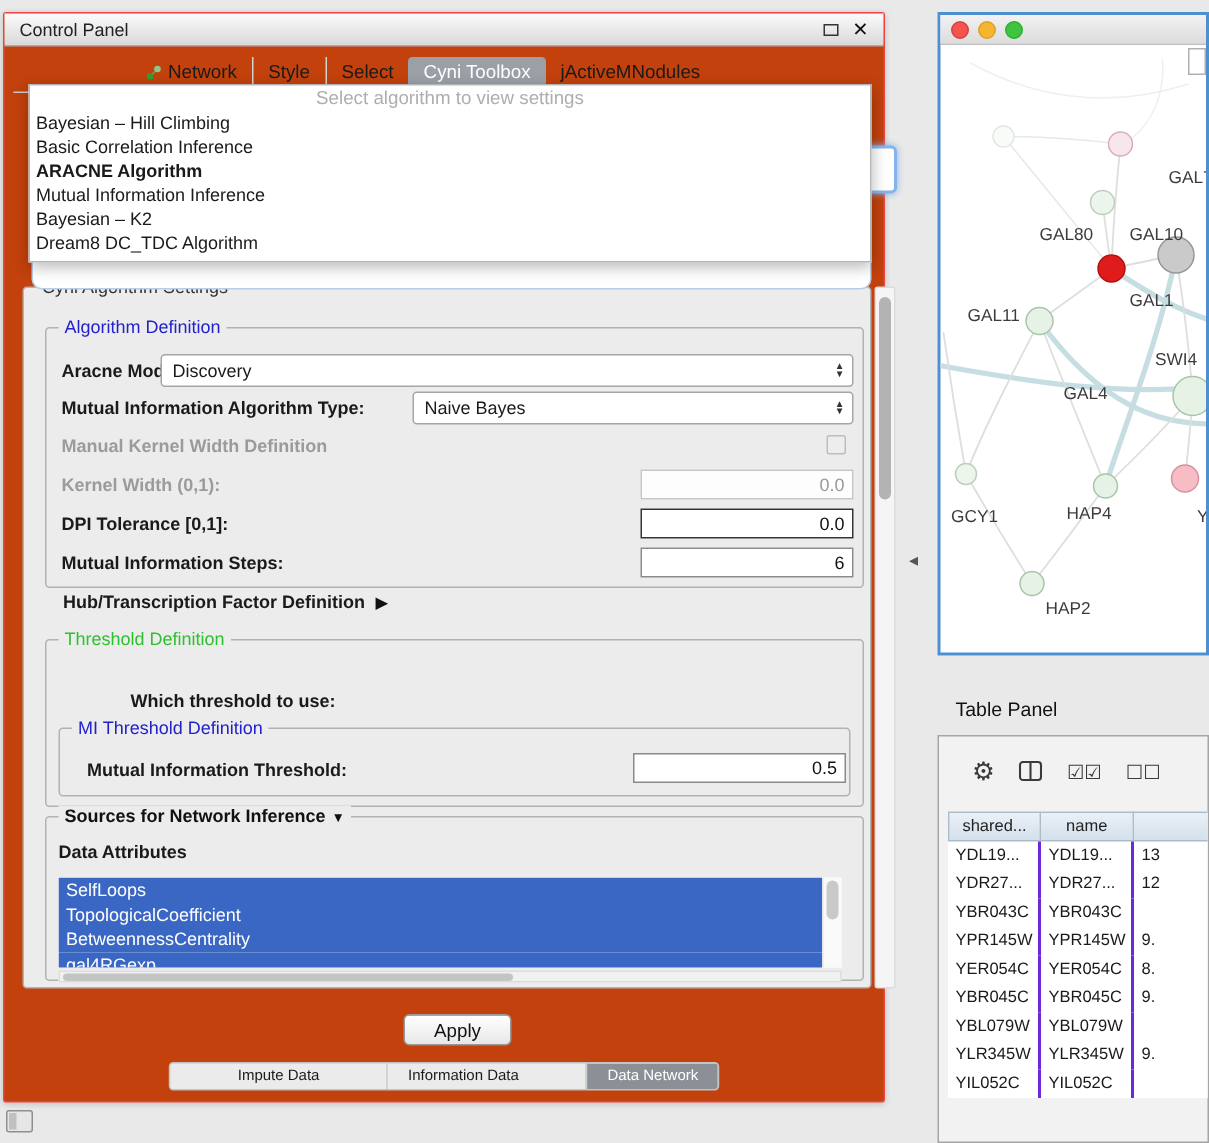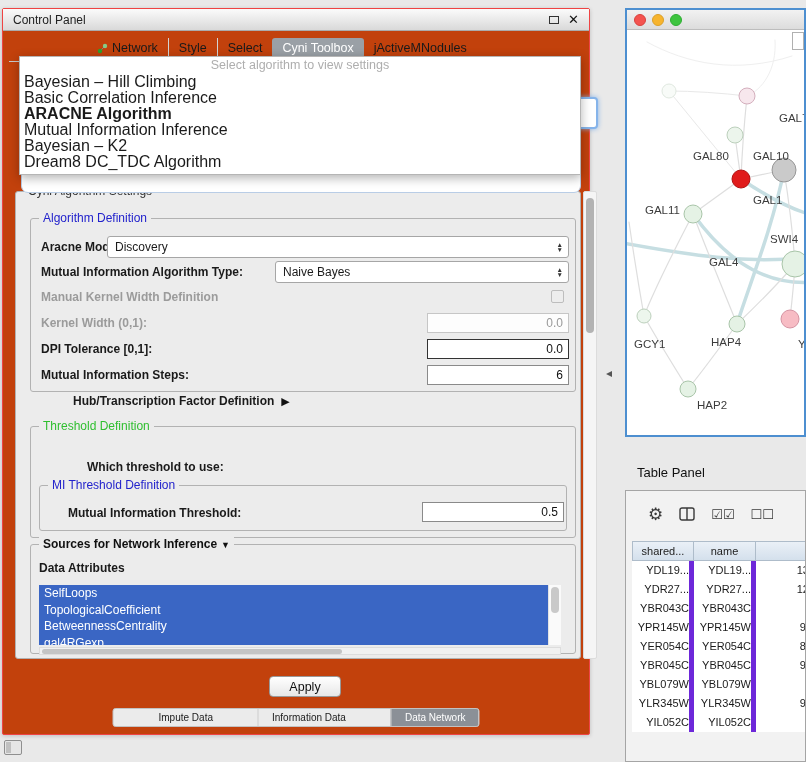--- a/index.html
+++ b/index.html
@@ -32,21 +32,21 @@
   
   .combo-remnant { position:absolute; left:18px; top:158px; width:560px; height:26px;
         background:#fff; border:1px solid #b9cde6; border-radius:7px; z-index:1; }
   .focus-box { position:absolute; left:559px; top:88px; width:36px; height:32px; background:#fff;
         border:2px solid #86b4ea; border-radius:4px; box-shadow:0 0 5px #86b4ea; z-index:1; }
 
   
   .popup { position:absolute; left:16px; top:47px; width:562px; height:119px; background:#fff;
         border:1px solid #b5b5b5; box-shadow:0 3px 10px rgba(0,0,0,.3); z-index:10; }
   .popup-ph { height:17px; line-height:17px; text-align:center; color:#aeaeae; font-size:12.5px; }
-  .popup-item { height:16px; line-height:16px; padding-left:4px; font-size:16px; white-space:nowrap; }
+  .popup-item { height:16px; line-height:16px; padding-left:4px; font-size:12px; white-space:nowrap; }
   .popup-item.sel { font-weight:bold; }
 
   
   .groupbox { position:absolute; border:1px solid #b2b2b2; border-radius:3px; }
   .gtitle { position:absolute; top:-8px; left:8px; background:#ececec; padding:0 4px;
         font-size:12px; white-space:nowrap; }
   .gtitle.black { color:#333; }
   .gtitle.blue { color:#2222cc; }
   .gtitle.green { color:#2fbf2f; }
   .gtitle.bold { font-weight:bold; color:#111; }
@@ -62,21 +62,21 @@
   .combo .arrows { margin-left:auto; display:flex; flex-direction:column; align-items:center;
         justify-content:center; color:#333; font-size:6.5px; line-height:5px; padding-right:5px; }
 
   .num { position:absolute; height:20px; width:142px; text-align:right; font-size:12px; padding:0 5px;
         border:1px solid #8a8a8a; background:#fff; font-family:inherit; color:#111; }
   .num.strong { border-color:#333; }
   .num.dis { border-color:#c6c6c6; color:#999; background:#fdfdfd; }
 
   .checkbox { position:absolute; width:13px; height:13px; background:#ededed; border:1px solid #bdbdbd; border-radius:2px; }
 
-  .hub-row { position:absolute; left:26px; top:202px; display:flex; align-items:center; gap:7px;margin-left:31px; }
+  .hub-row { position:absolute; left:26px; top:202px; display:flex; align-items:center; gap:7px; }
   .hub-row .tri-right { font-size:11px; color:#111; }
 
   .attr-list { position:absolute; background:#fff; overflow:hidden; }
   .attr-item { height:16.5px; line-height:16.5px; background:#3a66c4; color:#fff; font-size:12px;
         padding-left:5px; width:calc(100% - 13px); white-space:nowrap; overflow:hidden; }
   .alist-vscroll { position:absolute; right:0; top:0; bottom:0; width:13px; background:#fafafa; border-left:1px solid #e3e3e3; }
   .alist-vscroll i { position:absolute; left:2px; top:2px; width:8px; height:26px; background:#c9c9c9; border-radius:4px; }
   .hscroll { position:absolute; background:#f1f1f1; border:1px solid #dddddd; }
   .hscroll i { display:block; height:5px; width:300px; background:#c4c4c4; border-radius:3px; margin:1px 0 0 2px; }
 
@@ -120,21 +120,21 @@
   .ticon.small { font-size:13px; letter-spacing:0; }
   .table { position:absolute; left:6px; top:50px; width:190px; background:#fff; }
   .thead { display:flex; }
   .th { width:62px; height:20px; line-height:18px; text-align:center; font-size:11px; color:#222;
         background:linear-gradient(#eaf0f7,#d4e0ec); border:1px solid #aebcca; border-left:none;
         white-space:nowrap; overflow:hidden; }
   .th:first-child { border-left:1px solid #aebcca; }
   .th:last-child { width:58px; }
   .tr { display:flex; height:19px; background:#fff; }
   .td { width:62px; line-height:19px; font-size:11px; padding-left:5px; white-space:nowrap; overflow:hidden;
-        border-right:5px solid #6d28d9;text-align:right; }
+        border-right:2px solid #6d28d9; }
   .td:last-child { width:58px; }
 
   .restore { position:absolute; left:4px; top:740px; width:18px; height:15px; background:#e6e6e6;
         border:1px solid #8f8f8f; border-radius:2px; }
   .restore i { position:absolute; left:1px; top:1px; bottom:1px; width:5px; background:#c0c0c0; display:block; }
 </style>
 </head>
 <body>
 
 <div class="stage">
@@ -232,21 +232,21 @@
         <span class="tri-right">▶</span>
       </div>
 
       <div class="groupbox" style="left:14px;top:234px;width:546px;height:112px;">
         <span class="gtitle green">Threshold Definition</span>
 
         <span class="flabel" style="left:56px;top:33px;">Which threshold to use:</span>
 
         <div class="groupbox" style="left:8px;top:58px;width:528px;height:46px;padding-left:48px;">
           <span class="gtitle blue">MI Threshold Definition</span>
-          <span class="flabel" style="left:28px;top:20px;">Mutual Information Threshold:</span>
+          <span class="flabel" style="left:18px;top:20px;">Mutual Information Threshold:</span>
           <input class="num" style="left: 382px; top: 16px;" value="0.5">
         </div>
       </div>
 
       <div class="groupbox" style="left:14px;top:352px;width:546px;height:110px;">
         <span class="gtitle bold">
           <span>Sources for Network Inference</span><span class="tri">▼</span>
         </span>
         <span class="flabel" style="left:8px;top:16px;">Data Attributes</span>
         <div class="attr-list" style="left:8px;top:40px;width:522px;height:60px;">

